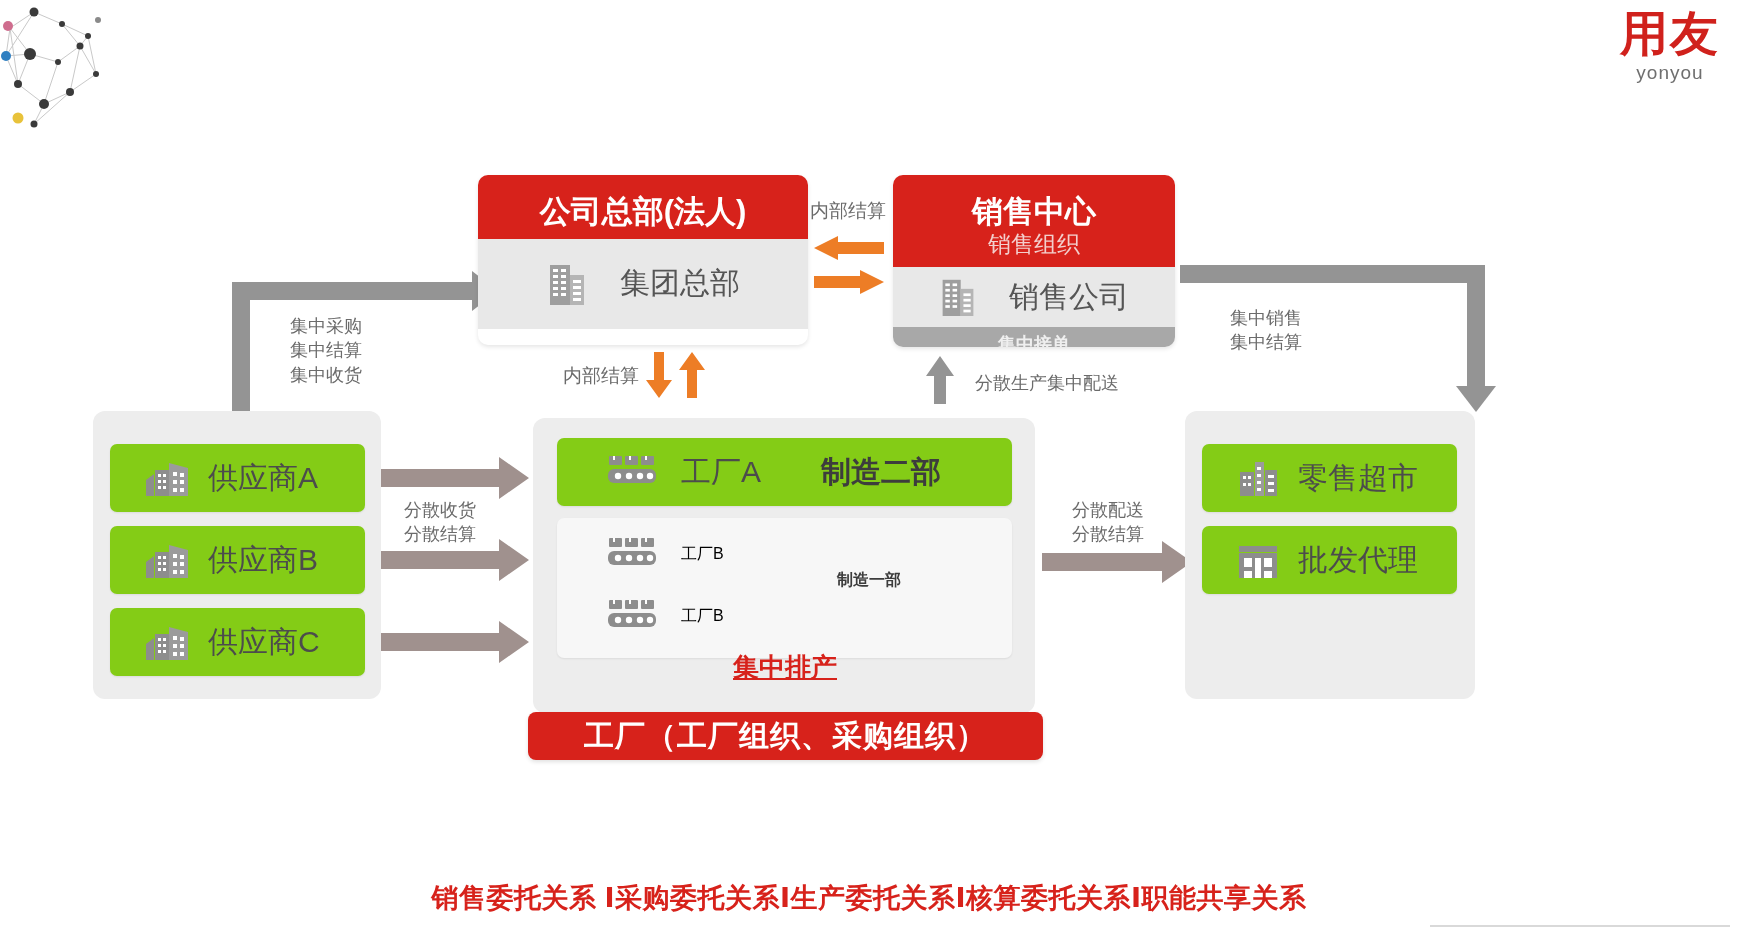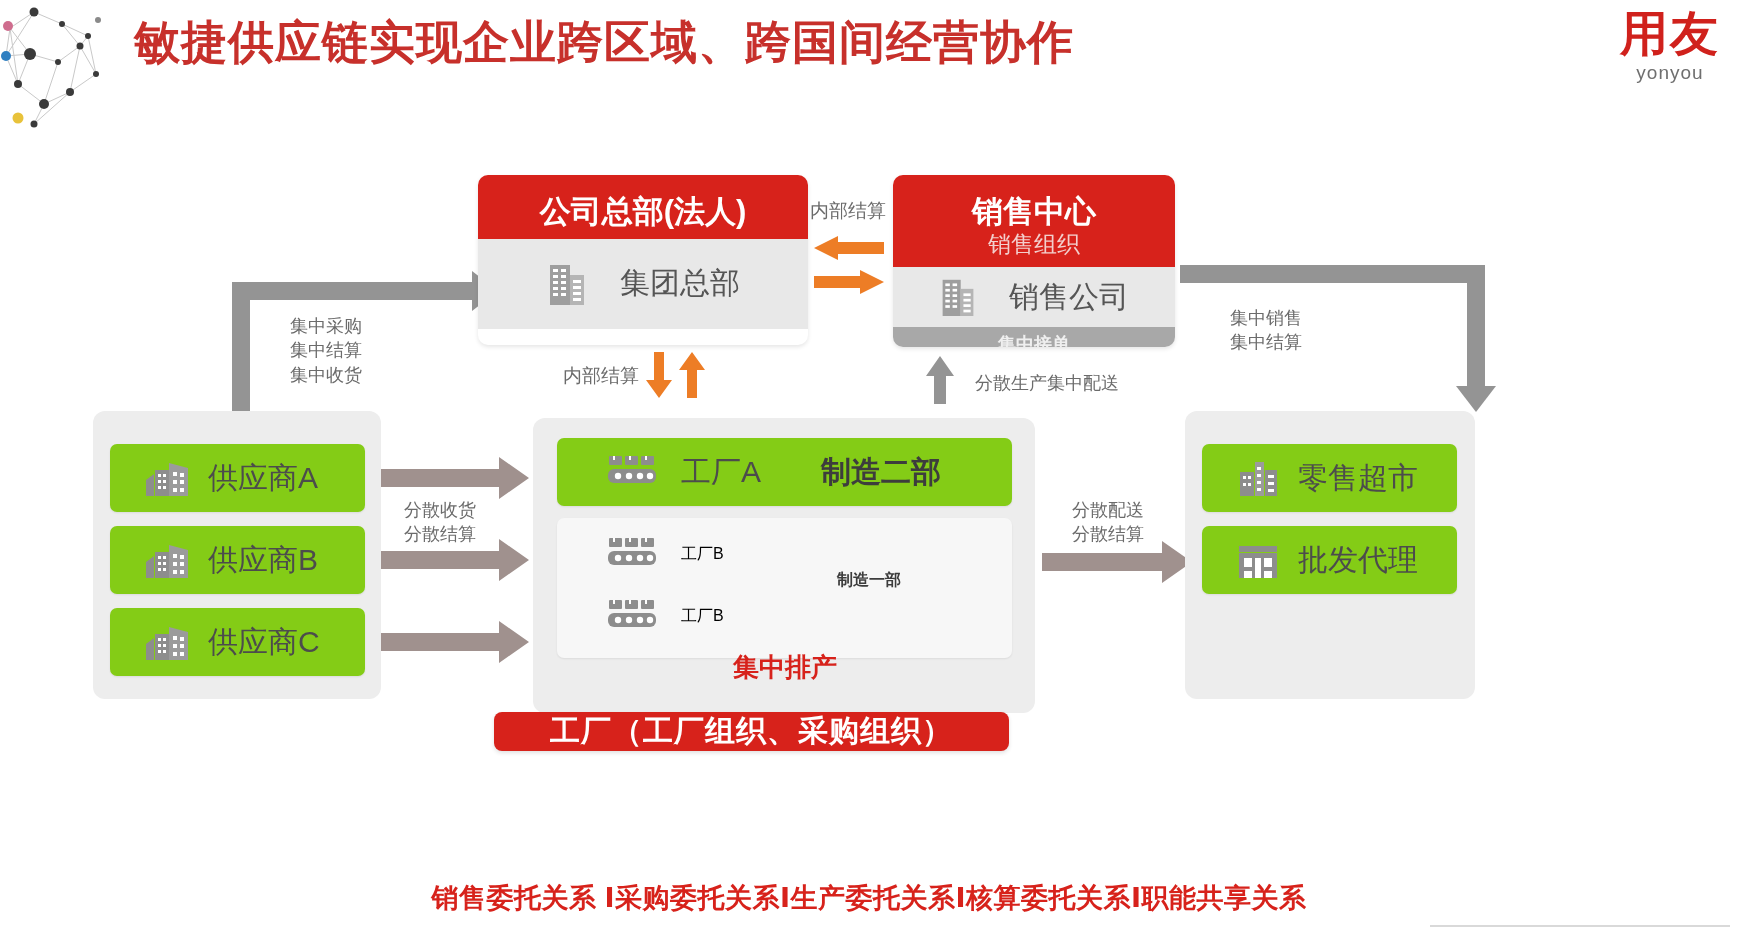--- a/index.html
+++ b/index.html
@@ -89,21 +89,20 @@
           <circle cx="58" cy="62" r="3"></circle>
         <circle cx="34" cy="124" r="3.5"></circle>
       </g>
       <circle cx="6" cy="56" r="5" fill="#2f7fc1"></circle>
       <circle cx="8" cy="26" r="5" fill="#cf6d8e"></circle>
       <circle cx="18" cy="118" r="5.5" fill="#e8c23a"></circle>
       <circle cx="98" cy="20" r="3" fill="#8a8a8a"></circle>
     </svg>
   </div>
 
-  <div class="title">敏捷供应链实现企业跨区域、跨国间经营协作</div>
 
   <div class="brand">
     <div class="brand-cn">用友</div>
     <div class="brand-en">yonyou</div>
   </div>
 
   <div class="bar" style="left:232px; top:282px; width:18px; height:190px;"></div>
   <div class="bar" style="left:232px; top:282px; width:250px; height:18px;"></div>
   <div style="position:absolute; left:472px; top:271px; width:0; height:0;
               border-top:20px solid transparent; border-bottom:20px solid transparent;
@@ -392,23 +391,23 @@
             <circle cx="33" cy="22" r="3.2"></circle>
               <circle cx="43" cy="22" r="3.2"></circle>
           </g>
         </svg>
       </span>
       <span class="lbl">工厂B</span>
     </div>
     <span class="lbl" style="position:absolute; left:280px; top:52px; font-weight:bold; color:#3d3d3d;">制造一部</span>
   </div>
 
-  <div class="lab red" style="left:733px; top:650px; font-size:26px;">集中排产</div>
-
-  <div class="redbar" style="left:494px; top:712px; width:515px; height:39px;">工厂（工厂组织、采购组织）</div>
+  <div class="lab red" style="left:733px; top:650px; font-size:26px;text-decoration:underline;">集中排产</div>
+
+  <div class="redbar" style="left:528px; top:712px; width:515px; height:48px;">工厂（工厂组织、采购组织）</div>
 
   <div style="position:absolute; left:1042px; top:541px;">
     <svg width="152" height="42" viewBox="0 0 152 42">
       <path d="M0 12 L120 12 L120 0 L150 21 L120 42 L120 30 L0 30 Z" fill="#A0918E"></path>
     </svg>
   </div>
   <div class="lab" style="left:1072px; top:498px;">
     <div>分散配送</div>
     <div>分散结算</div>
   </div>

